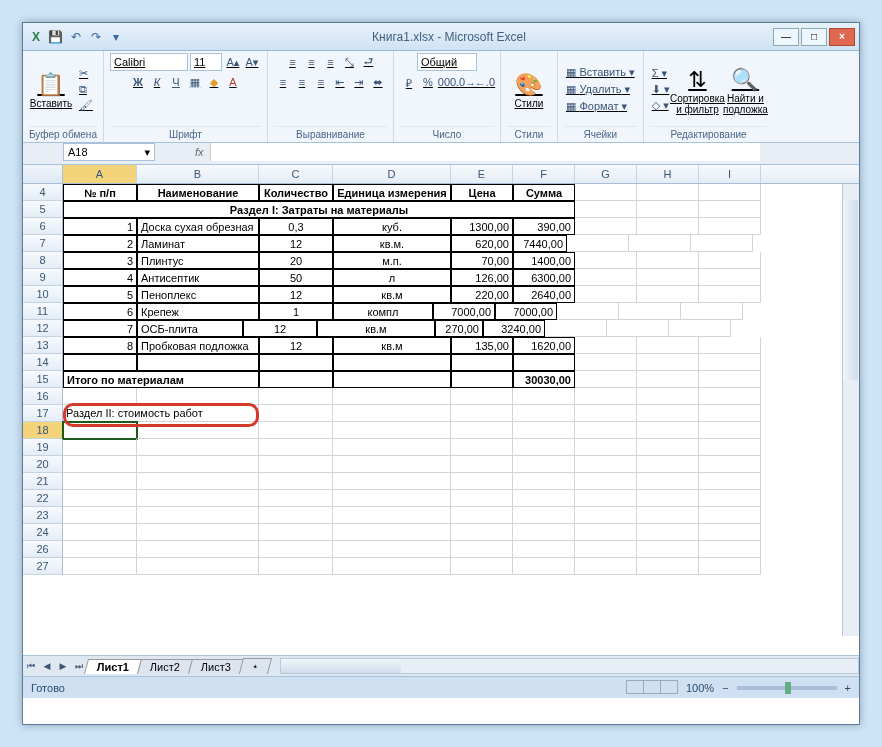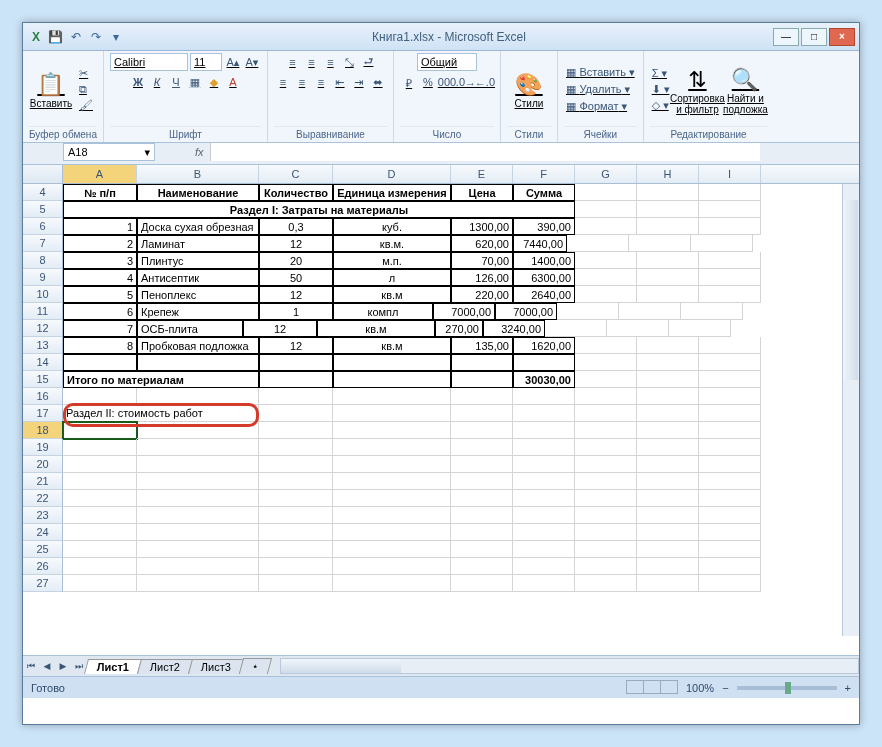--- a/index.html
+++ b/index.html
@@ -469,32 +469,20 @@
           <div class="cell" style="width: 122px;"></div>
           <div class="cell" style="width: 74px;"></div>
           <div class="cell" style="width: 118px;"></div>
           <div class="cell" style="width: 62px;"></div>
           <div class="cell" style="width: 62px;"></div>
           <div class="cell" style="width: 62px;"></div>
           <div class="cell" style="width: 62px;"></div>
           <div class="cell" style="width: 62px;"></div>
         </div>
         <div class="row">
-          <div class="rowhead">25</div>
-          <div class="cell" style="width: 74px;"></div>
-          <div class="cell" style="width: 122px;"></div>
-          <div class="cell" style="width: 74px;"></div>
-          <div class="cell" style="width: 118px;"></div>
-          <div class="cell" style="width: 62px;"></div>
-          <div class="cell" style="width: 62px;"></div>
-          <div class="cell" style="width: 62px;"></div>
-          <div class="cell" style="width: 62px;"></div>
-          <div class="cell" style="width: 62px;"></div>
-        </div>
-        <div class="row">
           <div class="rowhead">26</div>
           <div class="cell" style="width: 74px;"></div>
           <div class="cell" style="width: 122px;"></div>
           <div class="cell" style="width: 74px;"></div>
           <div class="cell" style="width: 118px;"></div>
           <div class="cell" style="width: 62px;"></div>
           <div class="cell" style="width: 62px;"></div>
           <div class="cell" style="width: 62px;"></div>
           <div class="cell" style="width: 62px;"></div>
           <div class="cell" style="width: 62px;"></div>

